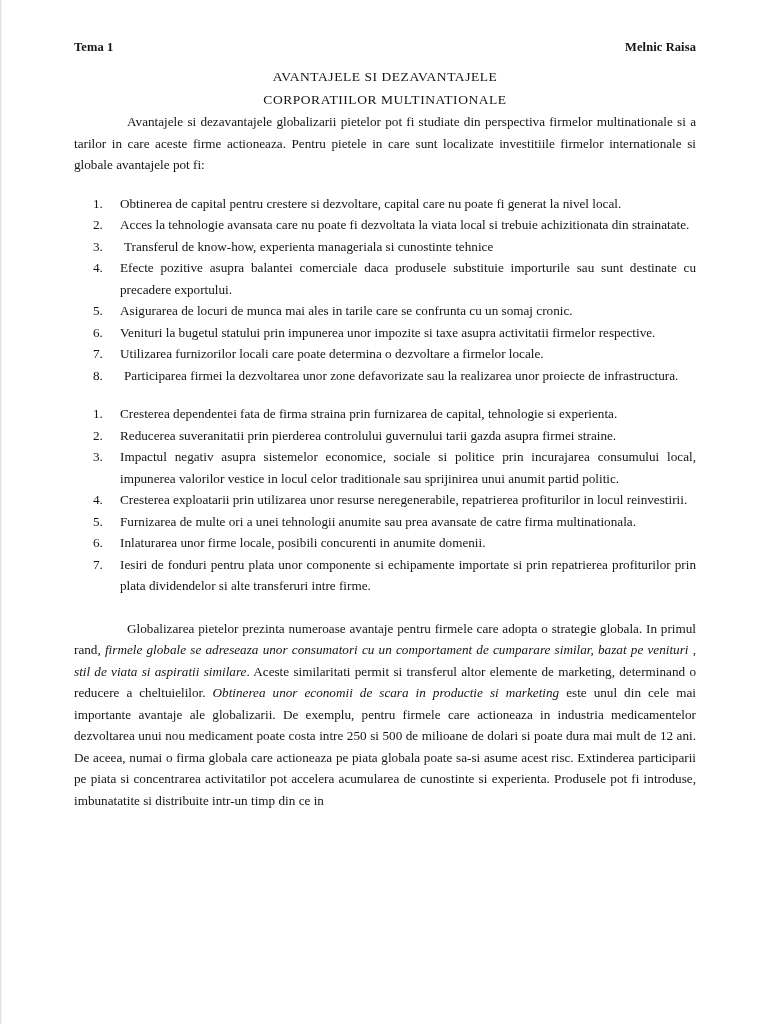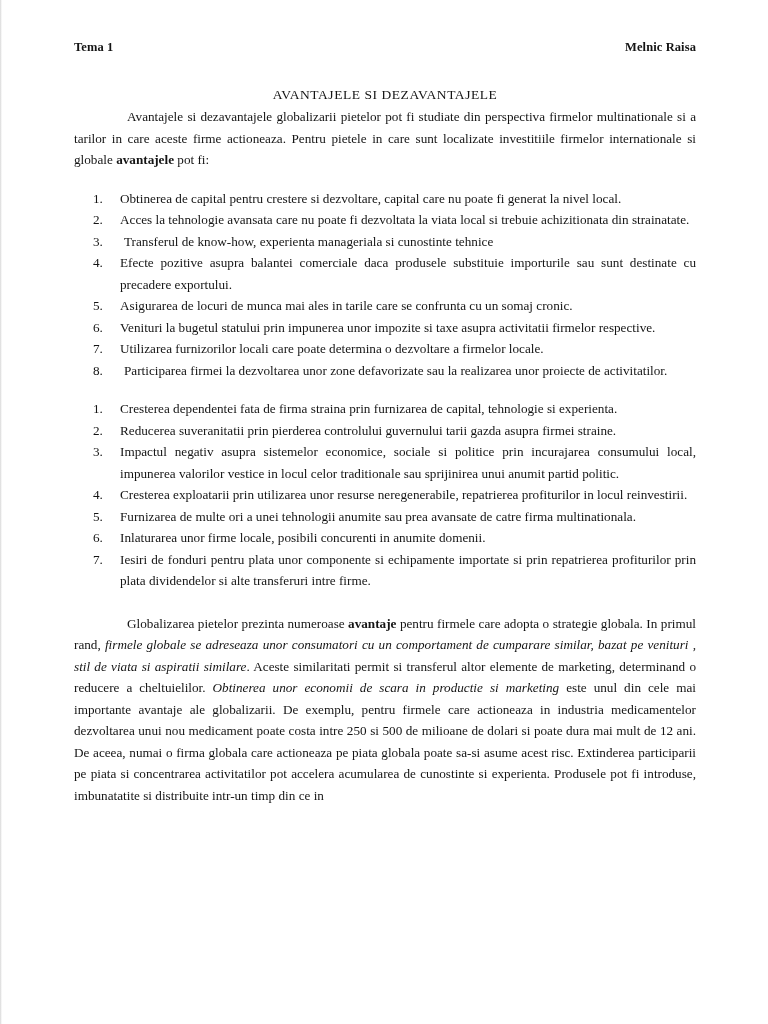--- a/index.html
+++ b/index.html
@@ -34,21 +34,21 @@
   }
 
   
   .doc-header {
     display: flex;
     justify-content: space-between;
     align-items: baseline;
     font-size: 12.5px;
     font-weight: bold;
     letter-spacing: 0.1px;
-    margin-bottom: 28px;
+    margin-bottom: 10px;
   }
   .doc-header .right {
     padding-right: 0px;
   }
 
   
   .title-block {
     text-align: center;
     font-size: 13.5px;
     line-height: 23px;
@@ -61,21 +61,21 @@
     margin: 0 0 0 0;
     font-size: 13.2px;
     line-height: 21.5px;
     text-align: justify;
     text-indent: 53px;
     hyphens: none;
   }
   .spacer-md { height: 17px; }
   .spacer-lg { height: 21px; }
 
-  b { font-weight: bold; }
+  b { font-weight: normal; }
   i { font-style: italic; }
 
   
   ol.numlist {
     margin: 0;
     padding: 0;
     list-style: none;
     font-size: 13.2px;
     line-height: 21.5px;
   }
@@ -108,20 +108,21 @@
 
   <div class="content">
 
     <div class="doc-header">
       <span class="left">Tema 1</span>
       <span class="right">Melnic Raisa</span>
     </div>
 
     <div class="title-block">
       <div>AVANTAJELE SI DEZAVANTAJELE</div>
+      <div>CORPORATIILOR MULTINATIONALE</div>
     </div>
 
     <p class="body"><span>Avantajele si dezavantajele globalizarii pietelor pot fi studiate din perspectiva firmelor multinationale si a tarilor in care aceste firme actioneaza. Pentru pietele in care sunt localizate investitiile firmelor internationale si globale </span><b>avantajele</b><span> pot fi:</span></p>
 
     <div class="spacer-md"></div>
 
     <ol class="numlist list-adv">
       <li>
           <span class="num">1.</span>
           <span class="txt">Obtinerea de capital pentru crestere si dezvoltare, capital care nu poate fi generat la nivel local.</span>
@@ -145,21 +146,21 @@
       <li>
           <span class="num">6.</span>
           <span class="txt">Venituri la bugetul statului prin impunerea unor impozite si taxe asupra activitatii firmelor respective.</span>
         </li>
       <li>
           <span class="num">7.</span>
           <span class="txt">Utilizarea furnizorilor locali care poate determina o dezvoltare a firmelor locale.</span>
         </li>
       <li class="lead-space">
           <span class="num">8.</span>
-          <span class="txt">Participarea firmei la dezvoltarea unor zone defavorizate sau la realizarea unor proiecte de activitatilor.</span>
+          <span class="txt">Participarea firmei la dezvoltarea unor zone defavorizate sau la realizarea unor proiecte de infrastructura.</span>
         </li>
     </ol>
 
     <div class="spacer-md"></div>
 
 
     <ol class="numlist list-dez">
       <li>
           <span class="num">1.</span>
           <span class="txt">Cresterea dependentei fata de firma straina prin furnizarea de capital, tehnologie si experienta.</span>

